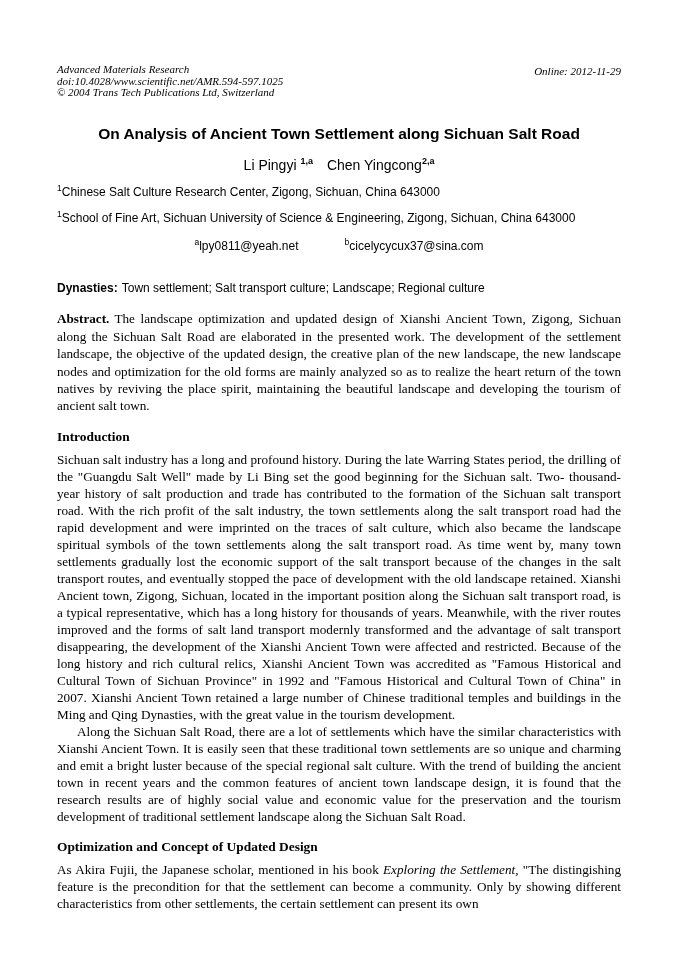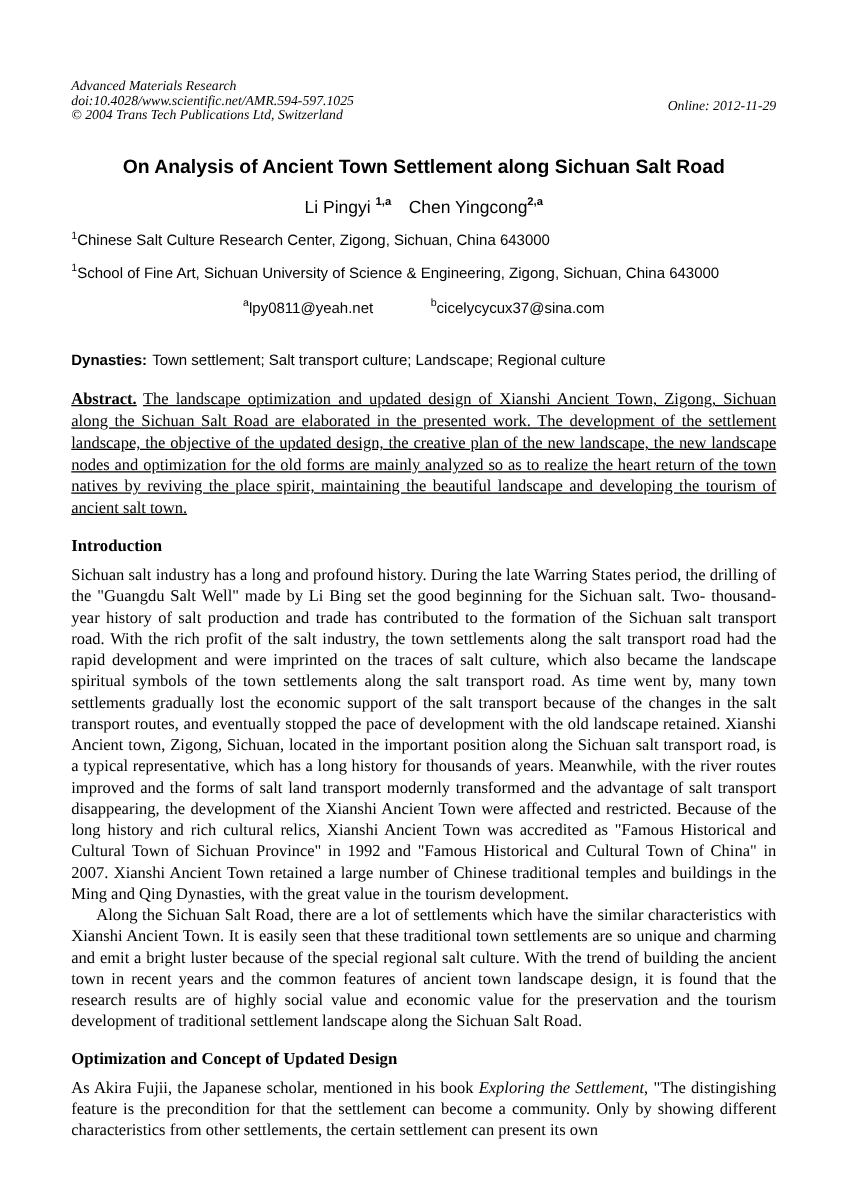--- a/index.html
+++ b/index.html
@@ -12,21 +12,21 @@
     padding:16px 57px 1px 57px;
     overflow:hidden;
     margin-top:48px;
   }
   
   .phead {
     position:relative;
     font:italic 11px/11.6px "Liberation Serif", serif;
   }
   .phead .online {
-    position:absolute; top:16px; right:0;
+    position:absolute; top:2px; right:0;
   }
   
   .title {
     margin:25px 0 0 0;
     text-align:center;
     font:bold 15.5px/20px "Liberation Sans", sans-serif;
   }
   .subtitle {
     margin:7px 0 0 0;
     text-align:center;
@@ -54,21 +54,20 @@
   .keywords {
     margin:27px 0 0 0;
     font:12px/15px "Liberation Sans", sans-serif;
   }
   .keywords b { margin-right:4px; }
   
   .abstract {
     margin:14px 0 0 0;
     text-align:justify;
     font:13.2px/17.4px "Liberation Serif", serif;
-    text-decoration:underline;
   }
   .abstract b { margin-right:5px; }
   .sec-head {
     margin:13px 0 6px 0;
     font:bold 13.4px/17px "Liberation Serif", serif;
   }
   .bodyp {
     margin:0;
     text-align:justify;
     font:13.2px/17px "Liberation Serif", serif;

